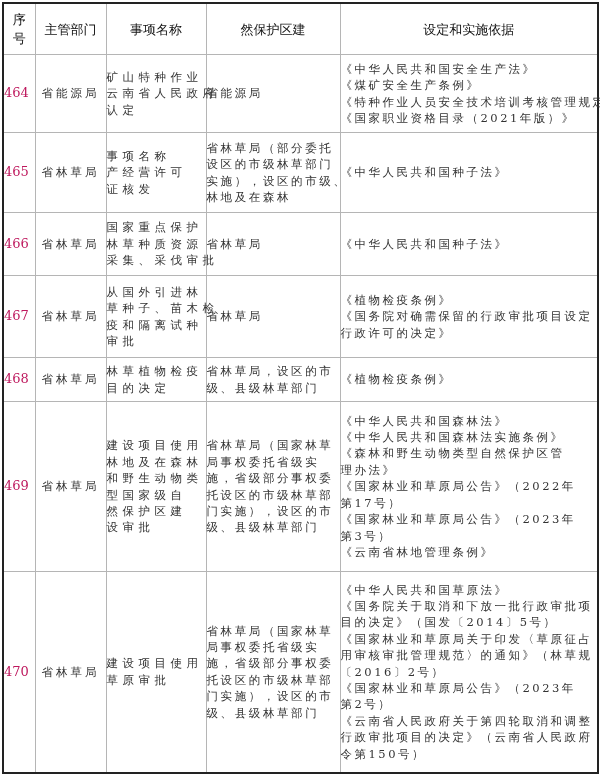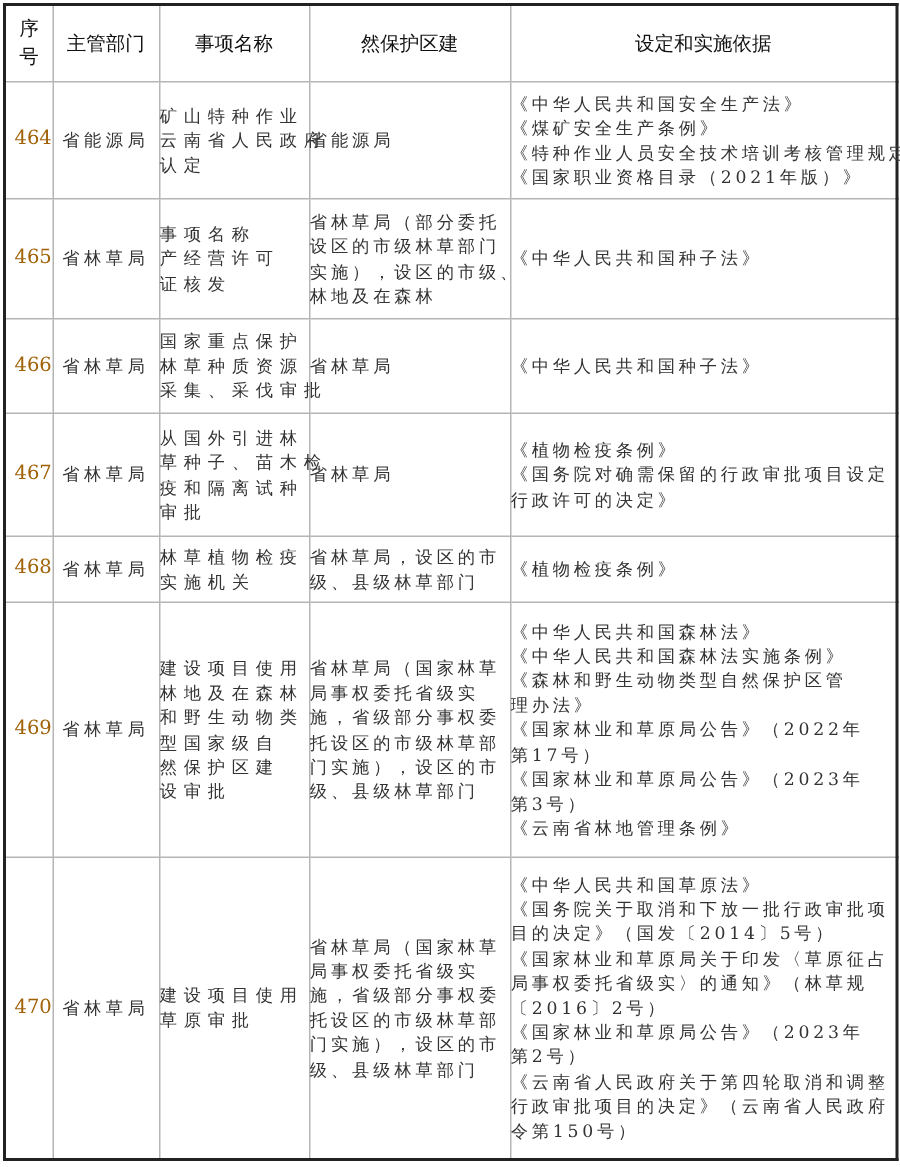--- a/index.html
+++ b/index.html
@@ -4,21 +4,21 @@
 <style>
   html, body { margin:0; padding:0; background:#ffffff; }
   body { width:600px; height:778px; overflow:hidden; position:relative;
          font-family:"DejaVu Serif","Liberation Serif",serif; color:#333; }
   table.grid { position:absolute; left:2px; top:2px; width:595px; border-collapse:collapse;
                table-layout:fixed; border:2px solid #222; }
   table.grid td, table.grid th { border:1px solid #b5b5b5; vertical-align:middle; padding:0; }
   th { font-family:"DejaVu Sans","Liberation Sans",sans-serif; font-weight:normal; font-size:13px;
        color:#111; text-align:center; height:50px; line-height:19px; }
   td { font-size:11.5px; line-height:16.4px; letter-spacing:2.2px; }
-  td.num { text-align:right; font-size:13px; letter-spacing:0; color:#a16207; }
+  td.num { text-align:left; font-size:13px; letter-spacing:0; color:#be185d; }
   td.dept { text-align:center; letter-spacing:3px; }
   td.name { padding:0 4px 0 9px; text-align:justify; text-align-last:left; letter-spacing:4.5px;margin-top:16px; }
   td.org { padding:0 4px 0 6px; letter-spacing:2.6px; }
   td.basis { padding:0 4px 0 5px; letter-spacing:2.5px; }
   .line { display:block; white-space:nowrap; }
 </style>
 </head>
 <body>
 
 <table class="grid">
@@ -109,21 +109,21 @@
           <span class="line">《植物检疫条例》</span>
           <span class="line">《国务院对确需保留的行政审批项目设定</span>
           <span class="line">行政许可的决定》</span>
         </td>
       </tr>
       <tr style="height: 44px;">
         <td class="num">468</td>
         <td class="dept">省林草局</td>
         <td class="name">
           <span class="line">林草植物检疫</span>
-          <span class="line">实施机关</span>
+          <span class="line">目的决定</span>
         </td>
         <td class="org">
           <span class="line">省林草局，设区的市</span>
           <span class="line">级、县级林草部门</span>
         </td>
         <td class="basis">
           <span class="line">《植物检疫条例》</span>
         </td>
       </tr>
       <tr style="height: 170px;">
@@ -170,21 +170,21 @@
           <span class="line">施，省级部分事权委</span>
           <span class="line">托设区的市级林草部</span>
           <span class="line">门实施），设区的市</span>
           <span class="line">级、县级林草部门</span>
         </td>
         <td class="basis">
           <span class="line">《中华人民共和国草原法》</span>
           <span class="line">《国务院关于取消和下放一批行政审批项</span>
           <span class="line">目的决定》（国发〔2014〕5号）</span>
           <span class="line">《国家林业和草原局关于印发〈草原征占</span>
-          <span class="line">局事权委托省级实〉的通知》（林草规</span>
+          <span class="line">用审核审批管理规范〉的通知》（林草规</span>
           <span class="line">〔2016〕2号）</span>
           <span class="line">《国家林业和草原局公告》（2023年</span>
           <span class="line">第2号）</span>
           <span class="line">《云南省人民政府关于第四轮取消和调整</span>
           <span class="line">行政审批项目的决定》（云南省人民政府</span>
           <span class="line">令第150号）</span>
         </td>
       </tr>
     </tbody>
 </table>

